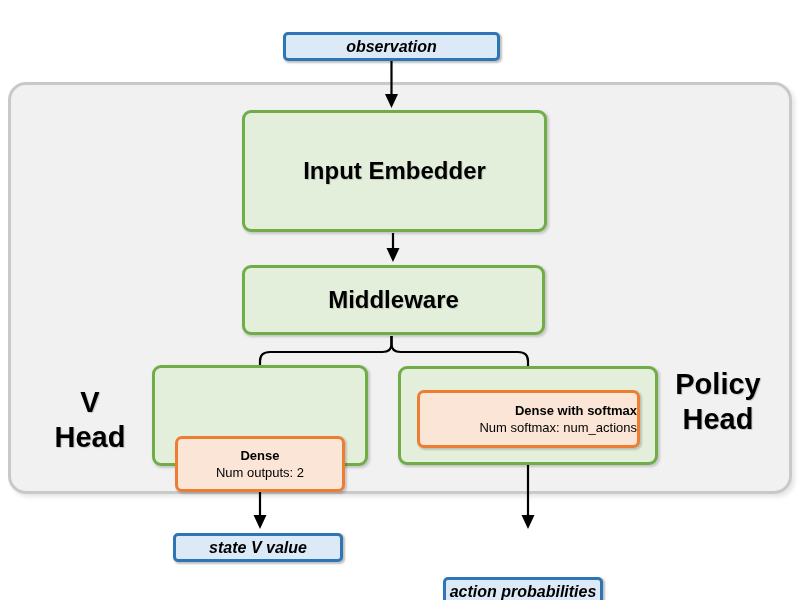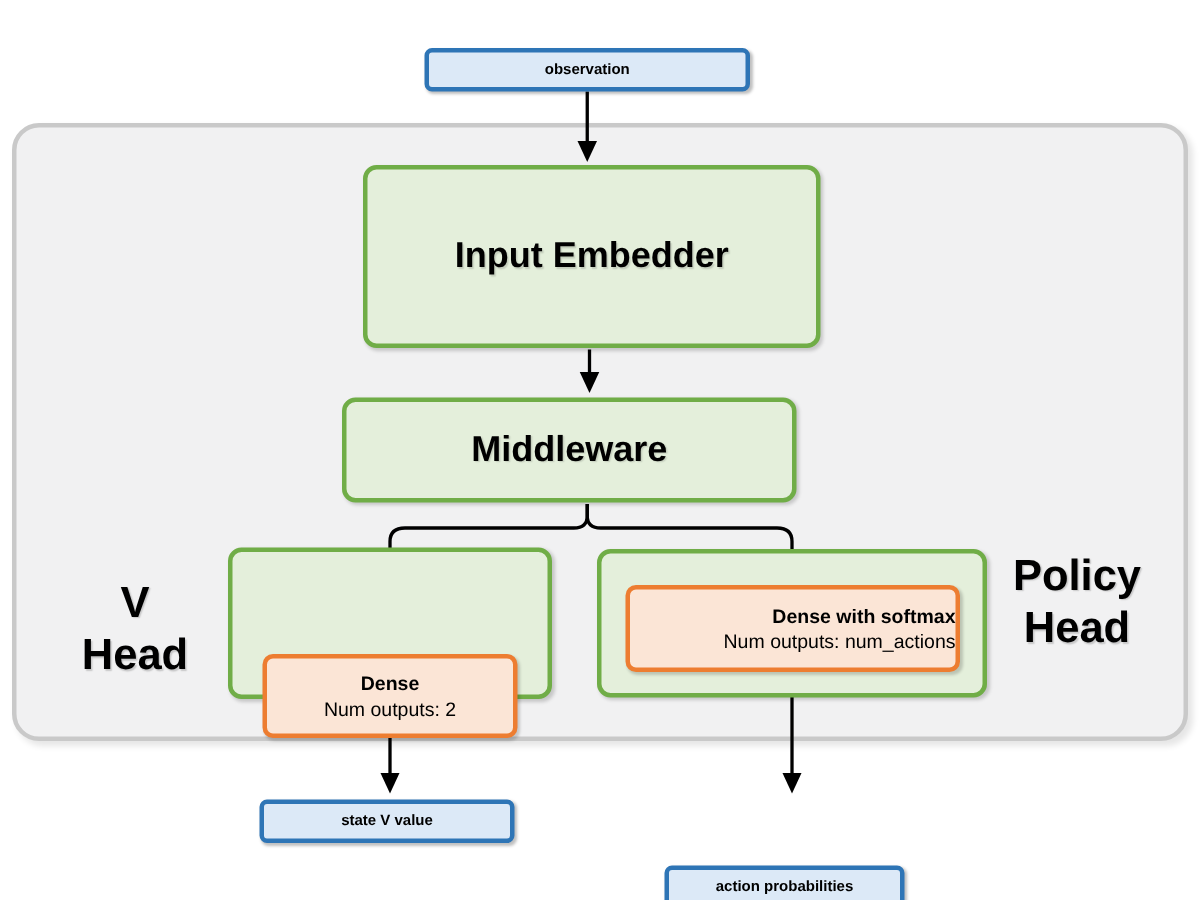--- a/index.html
+++ b/index.html
@@ -21,22 +21,23 @@
   .node {
     position: absolute;
     display: flex; align-items: center; justify-content: center;
     text-align: center;
   }
 
   .blue {
     background: var(--blue_fill);
     border: 3px solid var(--blue_border);
     border-radius: 5px;
-    font-weight: bold; font-size: 10px;
+    font-weight: bold; font-size: 16px;
     box-shadow: 1.5px 1.5px 2px rgba(0,0,0,0.25);
+    font-style: italic;
   }
 
   .green {
     background: var(--green_fill);
     border: 3.5px solid var(--green_border);
     border-radius: 9px;
     font-weight: bold;
     box-shadow: 1.5px 1.5px 2.5px rgba(0,0,0,0.18);
   }
 
@@ -55,21 +56,21 @@
   .head-label {
     position: absolute;
     font-weight: bold; font-size: 29px; line-height: 35px;
     text-align: center;
     text-shadow: 1px 1px 1px rgba(0,0,0,0.18);
   }
 
   
   #observation        { left: 283px; top: 32px;  width: 217px; height: 29px; }
   #input-embedder     { left: 242px; top: 110px; width: 305px; height: 122px; }
-  #middleware         { left: 228px; top: 265px; width: 303px; height: 70px; }
+  #middleware         { left: 242px; top: 265px; width: 303px; height: 70px; }
   #v-head-box         { left: 152px; top: 365px; width: 216px; height: 101px; }
   #dense              { left: 175px; top: 392px; width: 170px; height: 56px; margin-top: 44px; }
   #policy-head-box    { left: 398px; top: 366px; width: 260px; height: 99px; }
   #dense-softmax      { left: 417px; top: 390px; width: 223px; height: 58px; align-items: flex-end; }
   #state-v-value      { left: 173px; top: 533px; width: 170px; height: 29px; }
   #action-probs       { left: 443px; top: 533px; width: 160px; height: 29px; margin-top: 44px; }
   #v-head-label       { left: 30px;  top: 385px; width: 120px; }
   #policy-head-label  { left: 658px; top: 367px; width: 120px; }
 
   #arrows { position: absolute; left: 0; top: 0; width: 800px; height: 600px; pointer-events: none; }
@@ -111,21 +112,21 @@
 
   <div id="v-head-box" class="node green"></div>
   <div id="dense" class="node orange">
     <div class="ttl">Dense</div>
     <div>Num outputs: 2</div>
   </div>
 
   <div id="policy-head-box" class="node green"></div>
   <div id="dense-softmax" class="node orange">
     <div class="ttl">Dense with softmax</div>
-    <div>Num outputs: num_actions</div>
+    <div>Num softmax: num_actions</div>
   </div>
 
   <div id="v-head-label" class="head-label">
     <div>V</div>
     <div>Head</div>
   </div>
 
   <div id="policy-head-label" class="head-label">
     <div>Policy</div>
     <div>Head</div>

